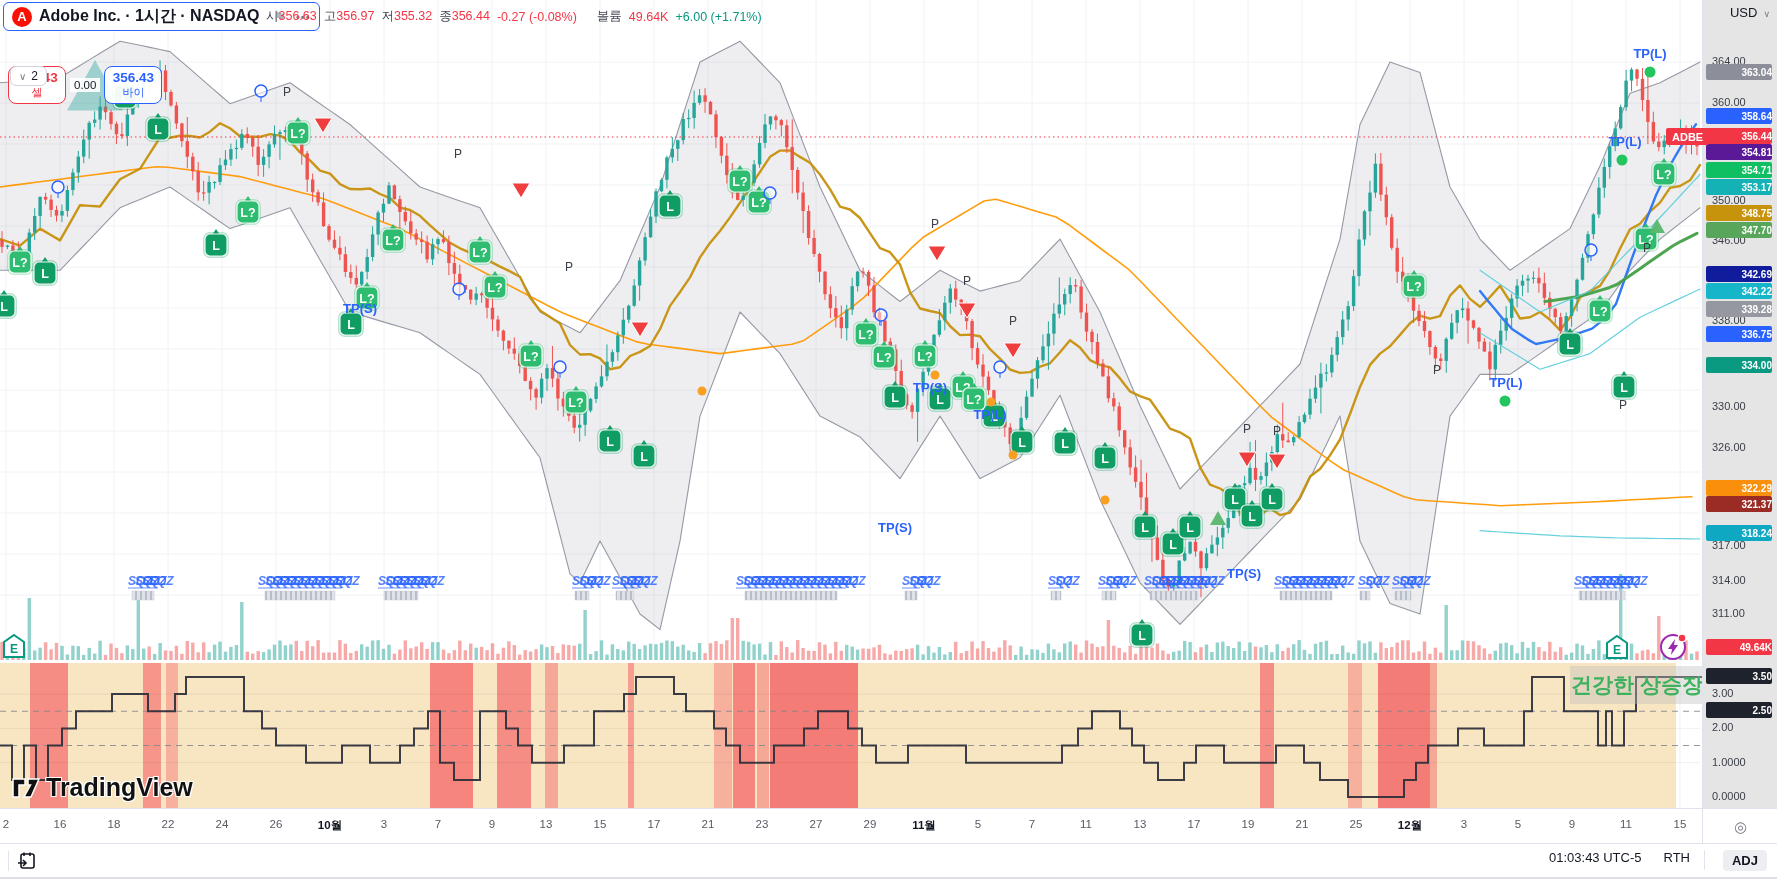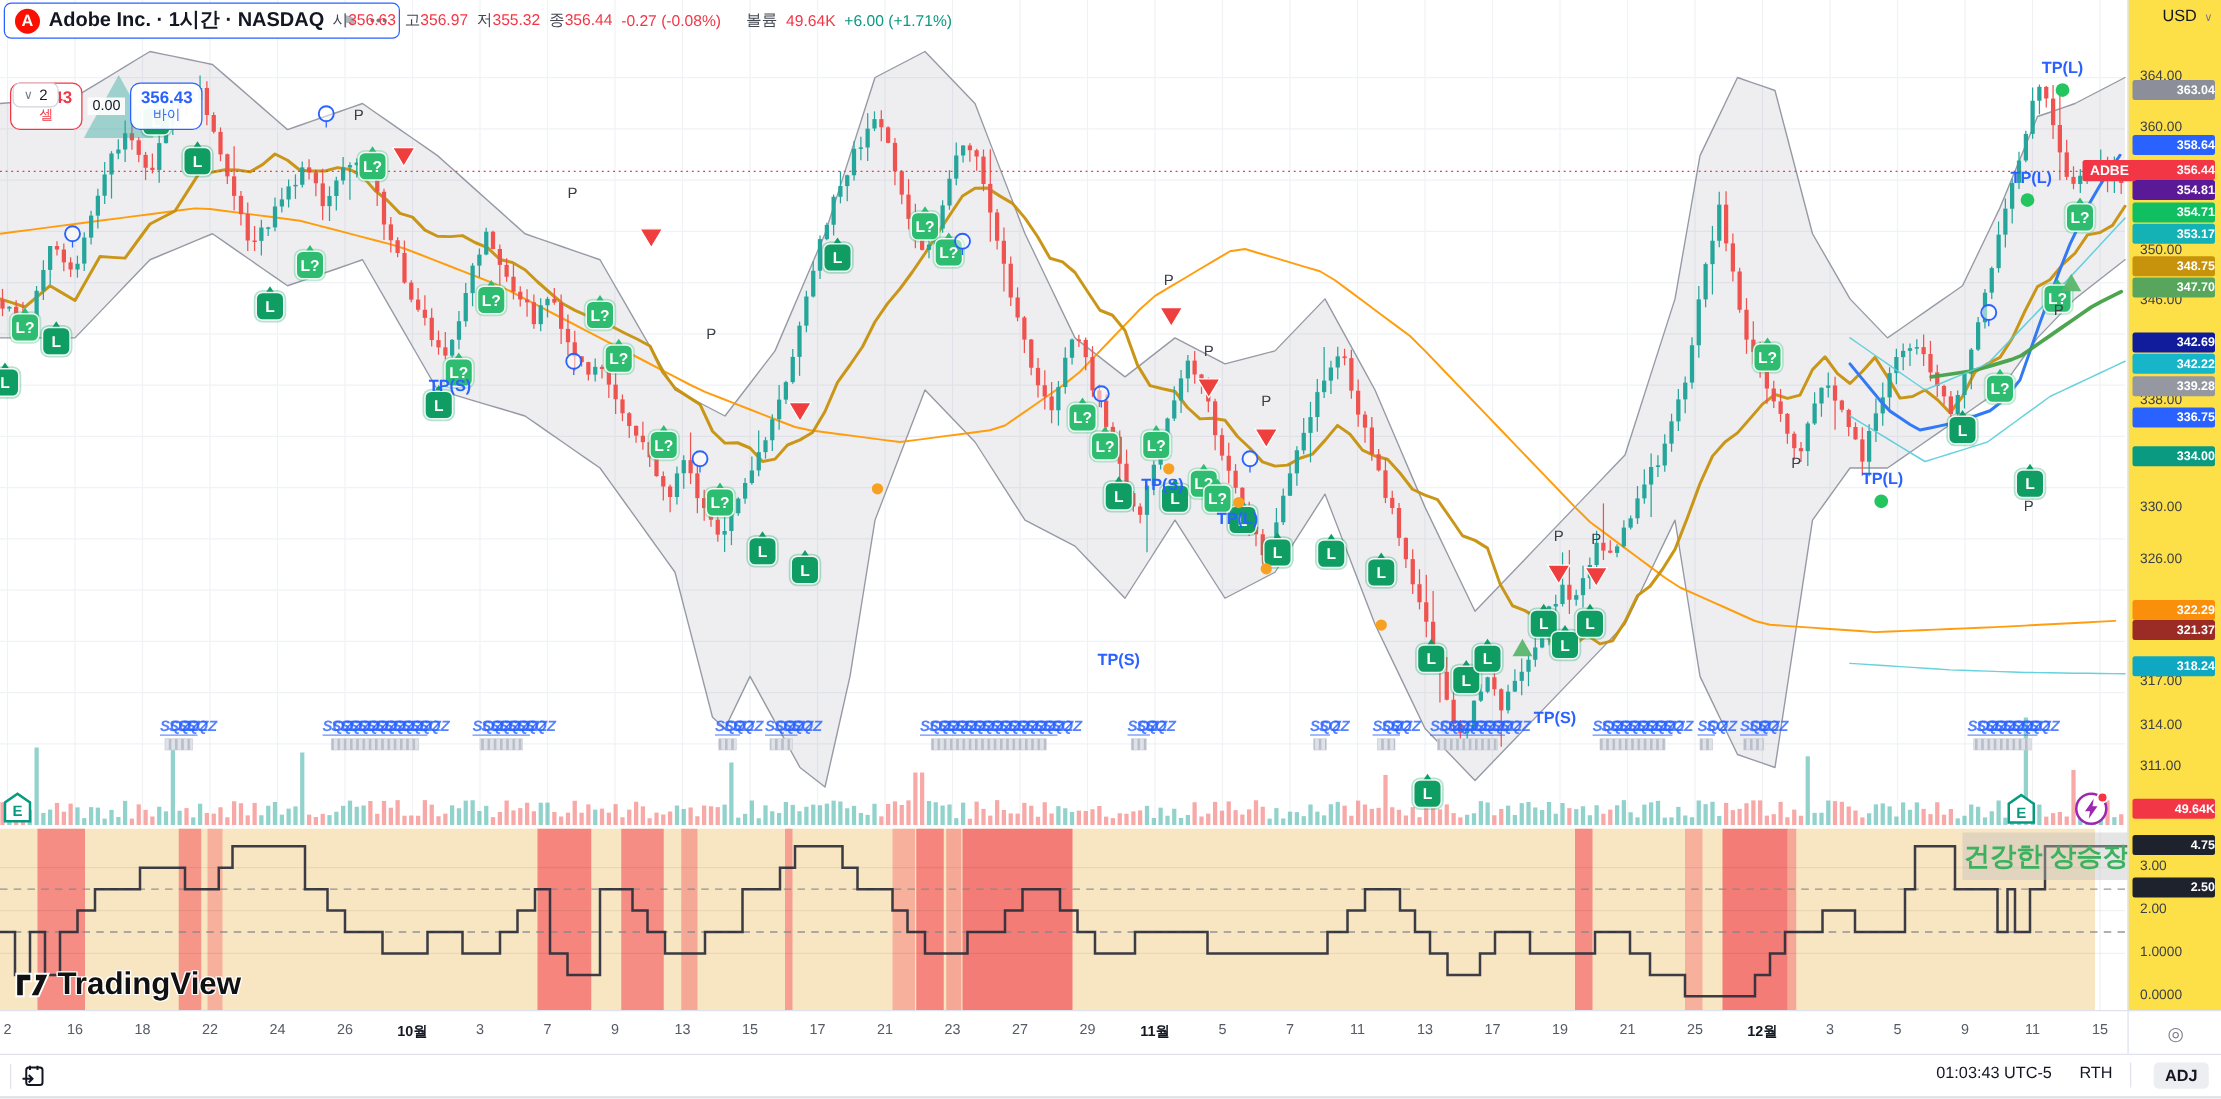--- a/index.html
+++ b/index.html
@@ -20,21 +20,21 @@
   .trade-widget{position:absolute;left:8px;top:30px;display:flex;align-items:center;z-index:30;margin-top:36px;}
   .t-btn{width:56px;border-radius:8px;background:rgba(255,255,255,.95);text-align:center;padding:3px 0 4px;cursor:pointer;}
   .t-sell{border:1.5px solid #f23645;color:#f23645;}
   .t-buy{border:1.5px solid #2962ff;color:#2962ff;margin-left:0px;}
   .t-price{font-size:13.5px;font-weight:bold;line-height:16px;}
   .t-side{font-size:11px;line-height:13px;}
   .t-spread{font-size:11.5px;color:#131722;background:rgba(255,255,255,.9);padding:1px 4px;margin:0 4px;}
   .collapse-box{position:absolute;left:10px;top:66px;z-index:30;border:1px solid #d1d4dc;background:#fff;
     border-radius:6px;font-size:12px;color:#131722;padding:2px 8px;display:flex;gap:5px;align-items:center;cursor:pointer;}
   
-  #right-axis{position:absolute;left:1702px;top:0;width:75px;height:843px;background:#fde047;
+  #right-axis{position:absolute;left:1702px;top:0;width:75px;height:843px;background:#e5e5e5;
     border-left:1px solid #e0e3eb;z-index:20;}
   .tick{position:absolute;left:9px;font-size:11px;color:#3a3e47;}
   .pbadge{position:absolute;left:3px;width:66px;text-align:right;font-size:10px;font-weight:bold;
     color:#fff;border-radius:2px;padding:2.5px 0;}
   .usd-select{position:absolute;right:8px;top:5px;font-size:13px;color:#131722;cursor:pointer;z-index:25;}
   .usd-select .chev{font-size:9px;color:#787b86;margin-left:6px;}
   .adbe-tag{position:absolute;left:1666px;top:128px;background:#f23645;color:#fff;font-size:11px;
     font-weight:bold;border-radius:2px;padding:2.5px 6px;z-index:21;}
   
   .panel-overlay{position:absolute;left:12px;top:666px;width:322px;background:rgba(96,84,62,.42);
@@ -1648,21 +1648,21 @@
       <div class="pbadge" style="top: 222px; background: rgb(88, 166, 92);">347.70</div>
       <div class="pbadge" style="top: 266px; background: rgb(16, 28, 155);">342.69</div>
       <div class="pbadge" style="top: 283px; background: rgb(22, 181, 201);">342.22</div>
       <div class="pbadge" style="top: 301px; background: rgb(149, 152, 161);">339.28</div>
       <div class="pbadge" style="top: 326px; background: rgb(41, 98, 255);">336.75</div>
       <div class="pbadge" style="top: 357px; background: rgb(10, 154, 130);">334.00</div>
       <div class="pbadge" style="top: 480px; background: rgb(249, 143, 10);">322.29</div>
       <div class="pbadge" style="top: 496px; background: rgb(154, 43, 37);">321.37</div>
       <div class="pbadge" style="top: 525px; background: rgb(15, 168, 194);">318.24</div>
       <div class="pbadge" style="top: 639px; background: rgb(242, 54, 69);">49.64K</div>
-      <div class="pbadge" style="top: 668px; background: rgb(30, 34, 45);">4.75</div>
+      <div class="pbadge" style="top: 668px; background: rgb(30, 34, 45);">3.50</div>
       <div class="pbadge" style="top: 702px; background: rgb(30, 34, 45);">2.50</div>
     </div>
 <div class="adbe-tag">ADBE</div>
 
 <div class="regime-box">건강한 상승장</div>
 
 <div class="watermark">
   <svg width="28" height="26" viewBox="0 0 28 26">
     <path d="M1 4 h12 v6 h-6 v12 h-6 z" fill="#111" stroke="#fff" stroke-width="1.5"></path>
     <path d="M16 4 h11 l-8 18 h-7 l6.5 -12 h-2.5 z" fill="#111" stroke="#fff" stroke-width="1.5"></path>

